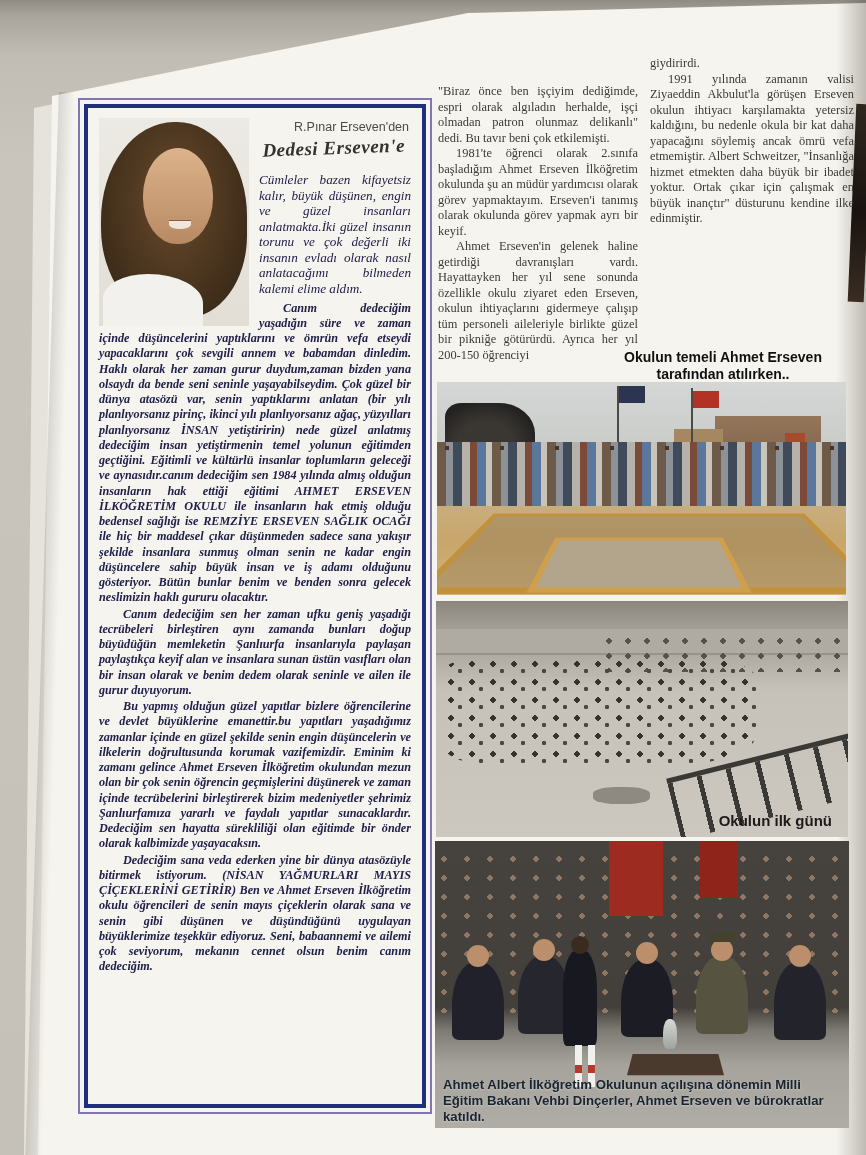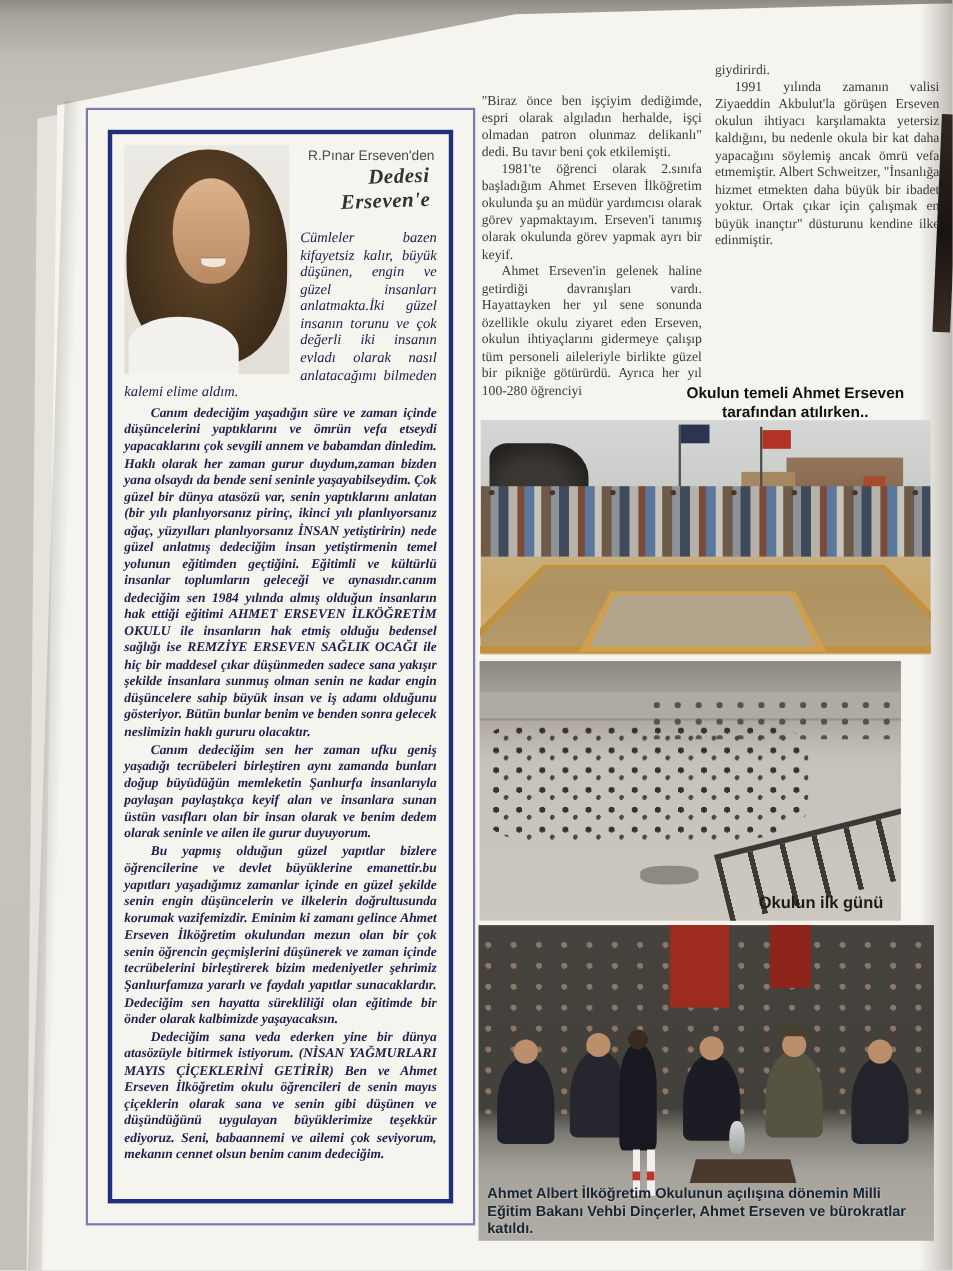--- a/index.html
+++ b/index.html
@@ -28,21 +28,21 @@
   }
   .next-page-photo{
     position:absolute;right:-2px;top:104px;width:16px;height:198px;
     background:linear-gradient(180deg,#30271f,#191310 55%,#3a2d22);
     transform:rotate(2.5deg);
   }
 
   
   .article-frame{
     position:absolute;left:78px;top:98px;width:354px;height:1016px;
-    border:2px solid #8177b0;padding:18px;box-sizing:border-box;
+    border:2px solid #8177b0;padding:4px;box-sizing:border-box;
   }
   .article-inner{
     border:4px solid #1f2f7c;height:100%;box-sizing:border-box;
     padding:8px 11px 6px 11px;overflow:hidden;color:#20204a;
   }
   .portrait{
     float:left;width:150px;height:208px;margin:2px 10px 4px 0;
     position:relative;background:linear-gradient(180deg,#eceae4,#e2ded6);overflow:hidden;
   }
   .portrait .hair{position:absolute;left:2px;top:4px;width:146px;height:196px;border-radius:50% 48% 42% 46%;background:radial-gradient(ellipse at 50% 40%,#5d4227 20%,#3d2c19 75%);}
@@ -98,21 +98,21 @@
     transform:perspective(220px) rotateX(50deg);
   }
   .pole{position:absolute;width:2px;background:#4c4a46;}
   .pole-1{left:44%;top:2%;height:26%;}
   .pole-2{left:62%;top:3%;height:25%;}
   .flag{position:absolute;width:26px;height:17px;}
   .flag-dark{left:44%;top:2%;margin-left:2px;background:#2b3450;}
   .flag-red{left:62%;top:4%;margin-left:2px;background:#b23325;}
 
   
-  .photo-2{left:436px;top:601px;width:383px;height:236px;background:linear-gradient(180deg,#8b877f 0%,#a19c93 10%,#aba69d 20%,#c6c2ba 38%,#ccc8c0 100%);}
+  .photo-2{left:436px;top:601px;width:412px;height:236px;background:linear-gradient(180deg,#8b877f 0%,#a19c93 10%,#aba69d 20%,#c6c2ba 38%,#ccc8c0 100%);}
   .p2-wall{position:absolute;left:0;top:12%;width:100%;height:10%;background:#b0aba2;border-bottom:2px solid #97928a;}
   .p2-crowd{
     position:absolute;left:2%;top:24%;width:76%;height:46%;border-radius:12% 20% 30% 18%;
     background-image:
       radial-gradient(circle 4px at 7px 6px,#36332f 70%,transparent 72%),
       radial-gradient(circle 3px at 16px 13px,#4a4742 70%,transparent 72%);
     background-size:21px 18px,21px 18px;
   }
   .p2-adults{
     position:absolute;left:40%;top:14%;width:58%;height:16%;
@@ -177,21 +177,21 @@
     <p class="body-par">Canım dedeciğim yaşadığın süre ve zaman içinde düşüncelerini yaptıklarını ve ömrün vefa etseydi yapacaklarını çok sevgili annem ve babamdan dinledim. Haklı olarak her zaman gurur duydum,zaman bizden yana olsaydı da bende seni seninle yaşayabilseydim. Çok güzel bir dünya atasözü var, senin yaptıklarını anlatan (bir yılı planlıyorsanız pirinç, ikinci yılı planlıyorsanız ağaç, yüzyılları planlıyorsanız İNSAN yetiştiririn) nede güzel anlatmış dedeciğim insan yetiştirmenin temel yolunun eğitimden geçtiğini. Eğitimli ve kültürlü insanlar toplumların geleceği ve aynasıdır.canım dedeciğim sen 1984 yılında almış olduğun insanların hak ettiği eğitimi AHMET ERSEVEN İLKÖĞRETİM OKULU ile insanların hak etmiş olduğu bedensel sağlığı ise REMZİYE ERSEVEN SAĞLIK OCAĞI ile hiç bir maddesel çıkar düşünmeden sadece sana yakışır şekilde insanlara sunmuş olman senin ne kadar engin düşüncelere sahip büyük insan ve iş adamı olduğunu gösteriyor. Bütün bunlar benim ve benden sonra gelecek neslimizin haklı gururu olacaktır.</p>
     <p class="body-par">Canım dedeciğim sen her zaman ufku geniş yaşadığı tecrübeleri birleştiren aynı zamanda bunları doğup büyüdüğün memleketin Şanlıurfa insanlarıyla paylaşan paylaştıkça keyif alan ve insanlara sunan üstün vasıfları olan bir insan olarak ve benim dedem olarak seninle ve ailen ile gurur duyuyorum.</p>
     <p class="body-par">Bu yapmış olduğun güzel yapıtlar bizlere öğrencilerine ve devlet büyüklerine emanettir.bu yapıtları yaşadığımız zamanlar içinde en güzel şekilde senin engin düşüncelerin ve ilkelerin doğrultusunda korumak vazifemizdir. Eminim ki zamanı gelince Ahmet Erseven İlköğretim okulundan mezun olan bir çok senin öğrencin geçmişlerini düşünerek ve zaman içinde tecrübelerini birleştirerek bizim medeniyetler şehrimiz Şanlıurfamıza yararlı ve faydalı yapıtlar sunacaklardır. Dedeciğim sen hayatta sürekliliği olan eğitimde bir önder olarak kalbimizde yaşayacaksın.</p>
     <p class="body-par">Dedeciğim sana veda ederken yine bir dünya atasözüyle bitirmek istiyorum. (NİSAN YAĞMURLARI MAYIS ÇİÇEKLERİNİ GETİRİR) Ben ve Ahmet Erseven İlköğretim okulu öğrencileri de senin mayıs çiçeklerin olarak sana ve senin gibi düşünen ve düşündüğünü uygulayan büyüklerimize teşekkür ediyoruz. Seni, babaannemi ve ailemi çok seviyorum, mekanın cennet olsun benim canım dedeciğim.</p>
   </div>
 </div>
 
 <div class="col col-middle">
   <p class="noindent">"Biraz önce ben işçiyim dediğimde, espri olarak algıladın herhalde, işçi olmadan patron olunmaz delikanlı" dedi. Bu tavır beni çok etkilemişti.</p>
   <p>1981'te öğrenci olarak 2.sınıfa başladığım Ahmet Erseven İlköğretim okulunda şu an müdür yardımcısı olarak görev yapmaktayım. Erseven'i tanımış olarak okulunda görev yapmak ayrı bir keyif.</p>
-  <p>Ahmet Erseven'in gelenek haline getirdiği davranışları vardı. Hayattayken her yıl sene sonunda özellikle okulu ziyaret eden Erseven, okulun ihtiyaçlarını gidermeye çalışıp tüm personeli aileleriyle birlikte güzel bir pikniğe götürürdü. Ayrıca her yıl 100-280 öğrenciyi</p>
+  <p>Ahmet Erseven'in gelenek haline getirdiği davranışları vardı. Hayattayken her yıl sene sonunda özellikle okulu ziyaret eden Erseven, okulun ihtiyaçlarını gidermeye çalışıp tüm personeli aileleriyle birlikte güzel bir pikniğe götürürdü. Ayrıca her yıl 200-150 öğrenciyi</p>
 </div>
 
 <div class="col col-right">
   <p class="noindent">giydirirdi.</p>
   <p>1991 yılında zamanın valisi Ziyaeddin Akbulut'la görüşen Erseven okulun ihtiyacı karşılamakta yetersiz kaldığını, bu nedenle okula bir kat daha yapacağını söylemiş ancak ömrü vefa etmemiştir. Albert Schweitzer, "İnsanlığa hizmet etmekten daha büyük bir ibadet yoktur. Ortak çıkar için çalışmak en büyük inançtır" düsturunu kendine ilke edinmiştir.</p>
 </div>
 
 <div class="caption caption-1">Okulun temeli Ahmet Erseven tarafından atılırken..</div>
 
 <div class="photo photo-1">

